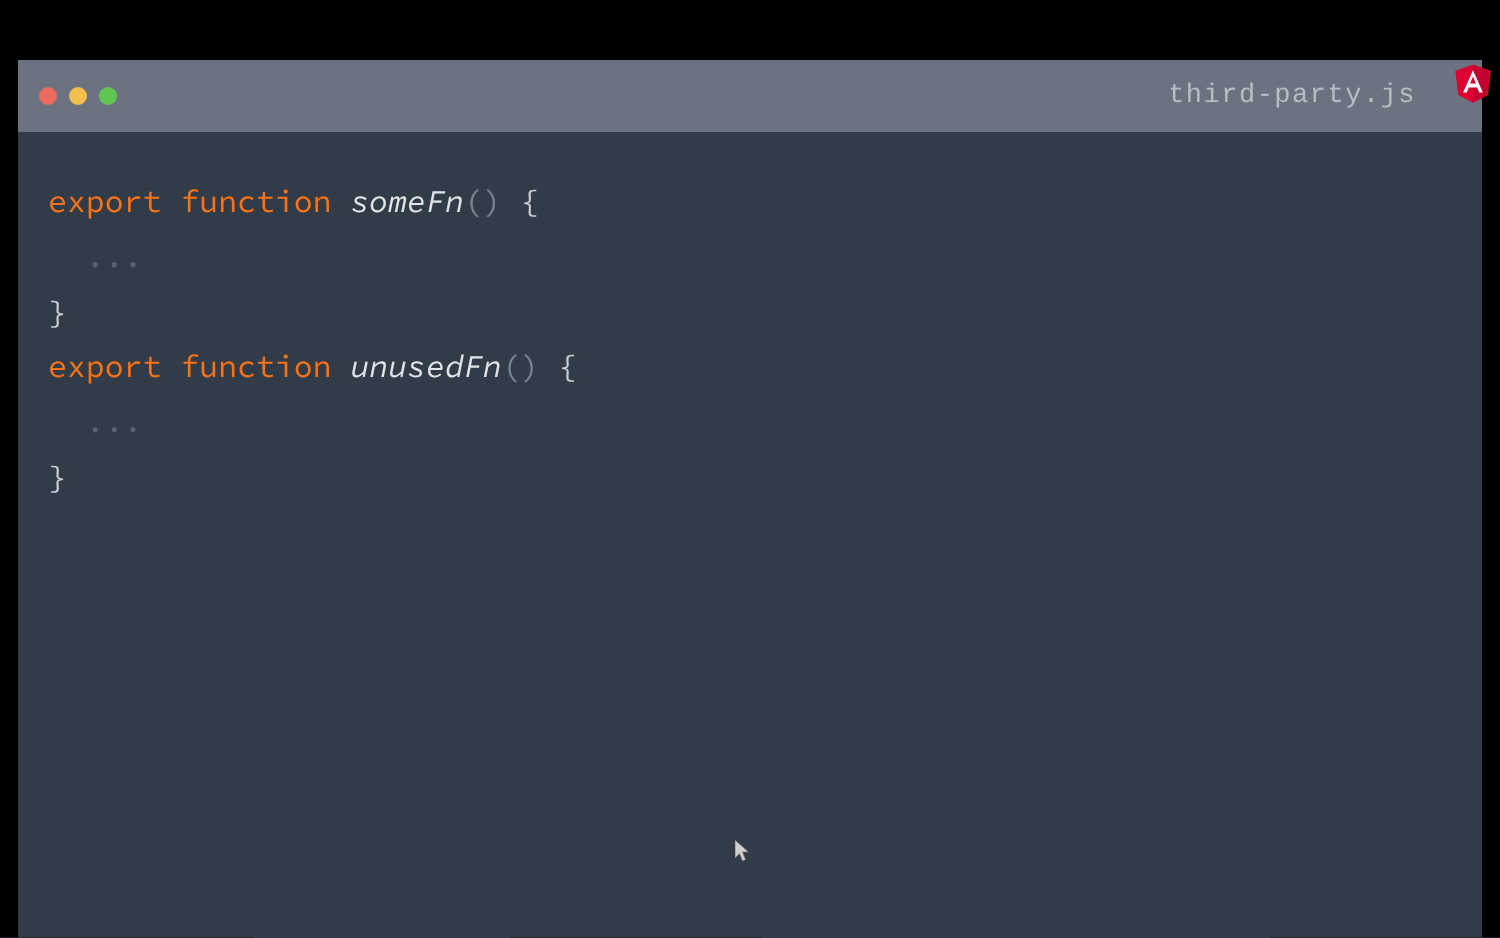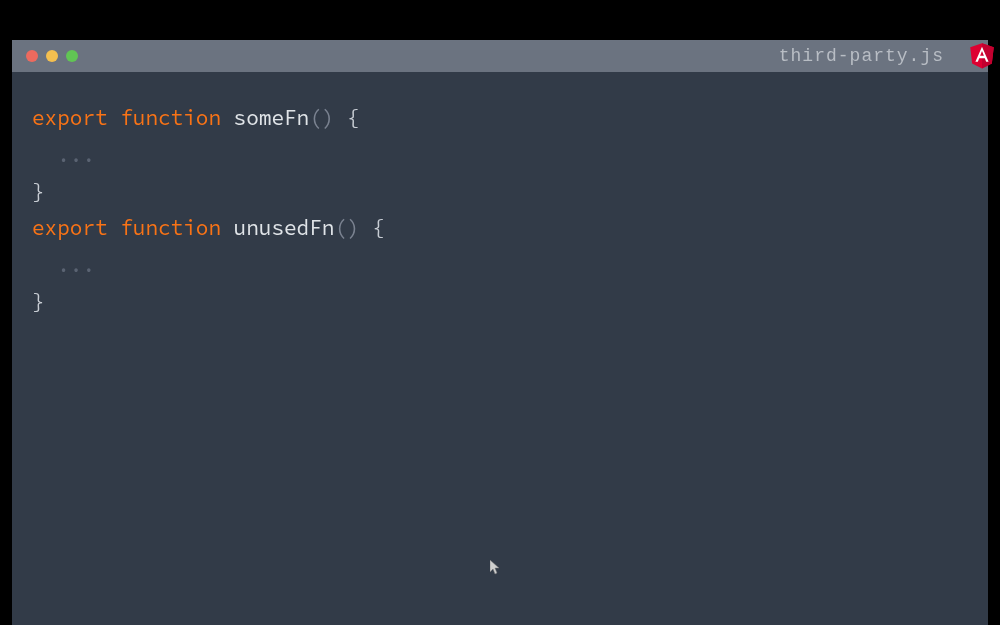--- a/index.html
+++ b/index.html
@@ -19,21 +19,21 @@
       position: absolute;
       top: 40px;
       left: 12px;
       right: 12px;
       bottom: 0;
       background: #323b48;
       display: flex;
       flex-direction: column;
     }
     .titlebar {
-      height: 32px;
+      height: 48px;
       background: #6b7380;
       display: flex;
       align-items: center;
       padding-left: 14px;
       padding-right: 40px;
       position: relative;
     }
     .traffic-lights {
       display: flex;
       gap: 8px;
@@ -62,20 +62,21 @@
       line-height: 1.75;
       color: #c8cdd4;
       font-family: 'Source Code Pro', 'Menlo', 'Monaco', monospace;
       white-space: pre;
     }
     .tok-keyword {
       color: #f97316;
     }
     .tok-funcname {
       color: #e0e4e8;
+      font-style: italic;
     }
     .tok-paren {
       color: #7a8290;
     }
     .tok-brace {
       color: #c8cdd4;
     }
     .tok-ellipsis {
       color: #5a6372;
     }

